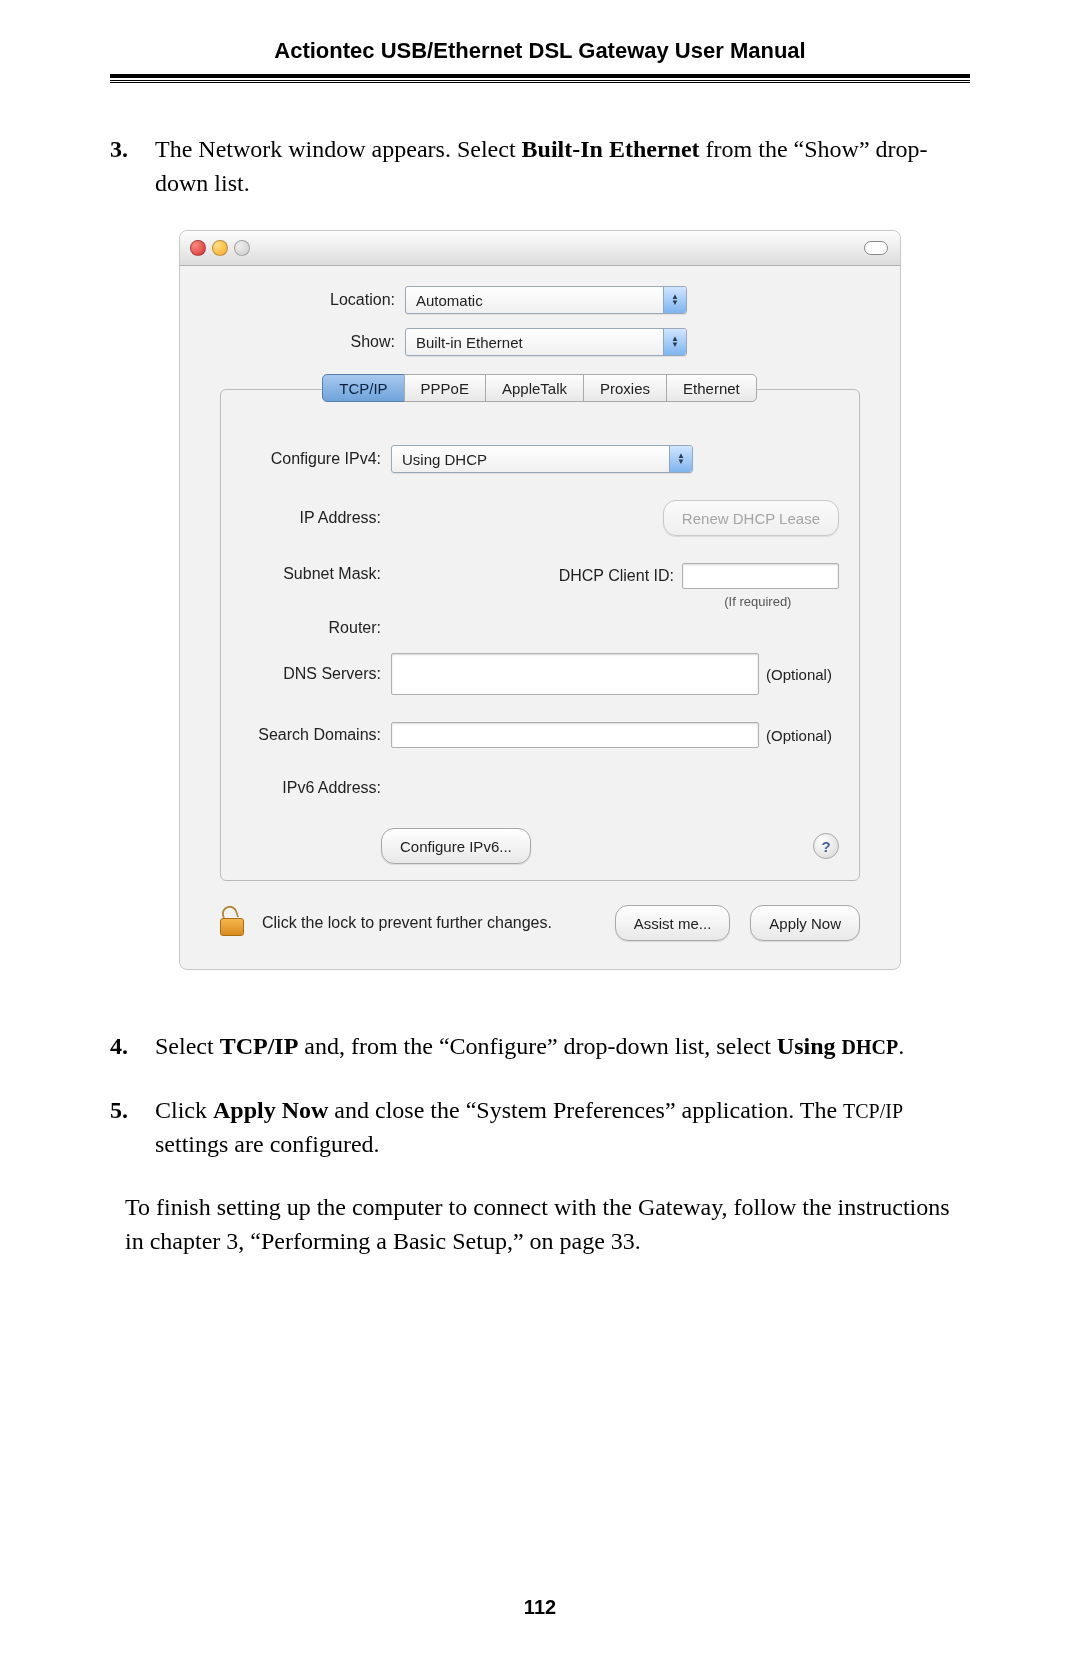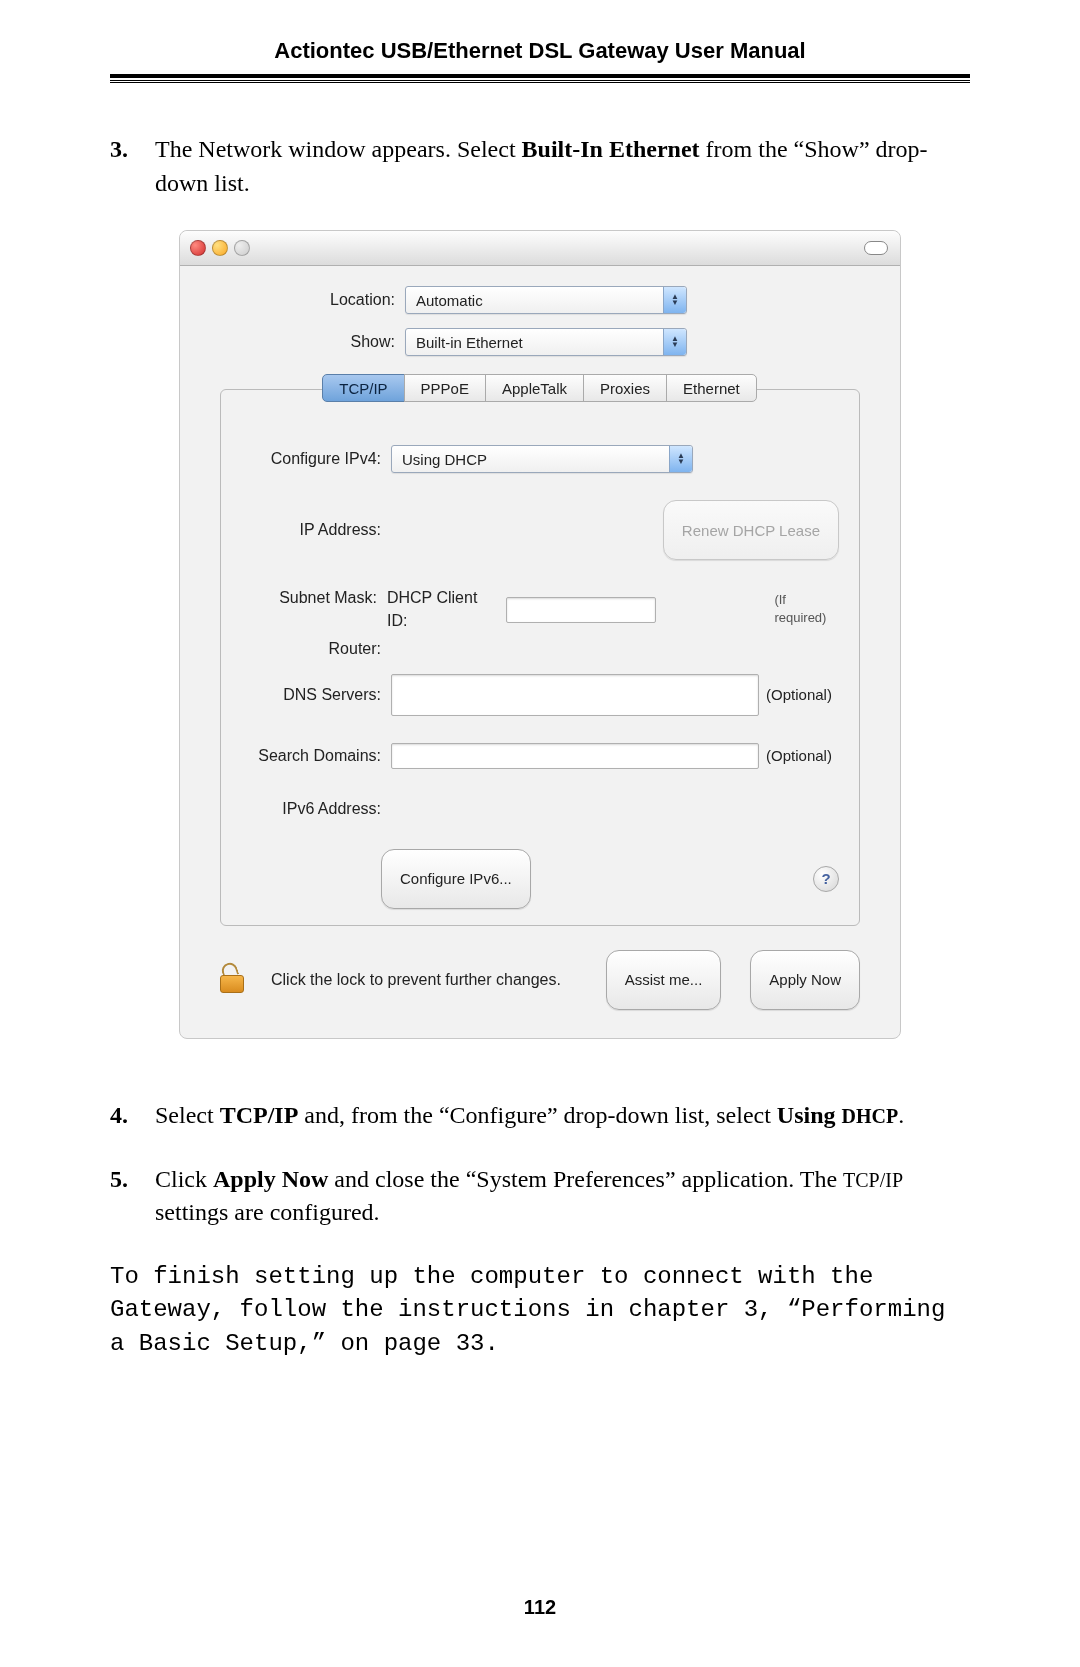--- a/index.html
+++ b/index.html
@@ -184,21 +184,21 @@
   .panel-label {
     width: 140px;
     text-align: right;
     padding-right: 10px;
     font-size: 16px;
   }
   .aqua-btn {
     display: inline-flex;
     align-items: center;
     height: 26px;
-    padding: 16px 18px;
+    padding: 4px 18px;
     background: linear-gradient(#fff, #e8e8e8);
     border: 1px solid #a8a8a8;
     border-radius: 13px;
     font-size: 15px;
     box-shadow: 0 1px 1px rgba(0,0,0,0.1);
     white-space: nowrap;
   }
   .aqua-btn.disabled { color: #a5a5a5; border-color: #c8c8c8; background: linear-gradient(#fafafa,#efefef); }
   .text-input {
     height: 24px;
@@ -221,21 +221,21 @@
     background: radial-gradient(circle at 35% 30%, #fff, #d5d5d5);
     border: 1px solid #a8a8a8;
     display: flex; align-items: center; justify-content: center;
     font-weight: 700; color: #4562a0; font-size: 15px;
   }
 
   .footer-bar {
     display: flex;
     align-items: center;
     padding: 14px 24px 20px 24px;
-    gap: 29px;
+    gap: 20px;
   }
   .lock-icon {
     width: 22px; height: 26px;
     position: relative;
   }
   .lock-shackle {
     width: 12px; height: 12px;
     border: 2.5px solid #b38a3c;
     border-bottom: none;
     border-radius: 8px 8px 0 0;
@@ -247,21 +247,21 @@
   .lock-body {
     position: absolute;
     left: 0; bottom: 0;
     width: 22px; height: 16px;
     background: linear-gradient(#f6b64a, #d98c1f);
     border: 1px solid #a96f18;
     border-radius: 3px;
   }
   .foot-text { font-size: 16px; flex: 1; }
 
-  .para { margin: 0 0 28px 0; font-family: Liberation Mono, monospace; }
+  .para { margin: 0 0 28px 15px; }
   .page-number {
     position: absolute;
     bottom: 48px;
     left: 0; right: 0;
     text-align: center;
     font-family: 'Myriad Pro', Arial, sans-serif;
     font-weight: 700;
     font-size: 20px;
   }
 </style>
@@ -337,21 +337,21 @@
 
         <div class="panel-row">
           <div class="panel-label">IP Address:</div>
           <div style="flex:1"></div>
           <div class="aqua-btn disabled">Renew DHCP Lease</div>
         </div>
 
         <div class="panel-row" style="align-items:flex-start">
           <div class="panel-label">Subnet Mask:</div>
           <div style="flex:1"></div>
-          <div style="display:flex;flex-direction:row;align-items:flex-start">
+          <div style="display:flex;flex-direction:column;align-items:center">
             <div style="display:flex;align-items:center;gap:8px">
               <span style="font-size:16px">DHCP Client ID:</span>
               <div class="text-input" style="width:155px"></div>
             </div>
             <div class="hint" style="margin:4px 0 0 118px">(If required)</div>
           </div>
         </div>
 
         <div class="panel-row" style="margin-top:-8px">
           <div class="panel-label">Router:</div>

